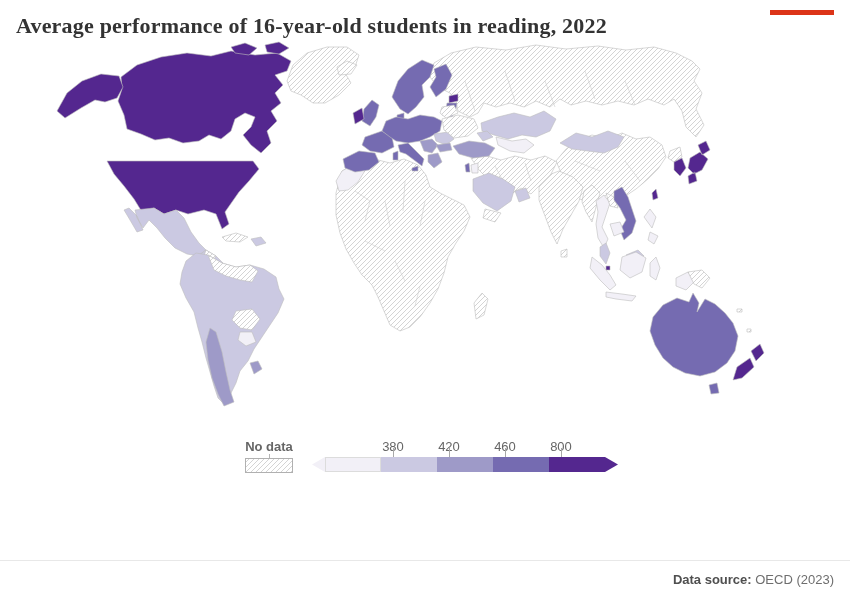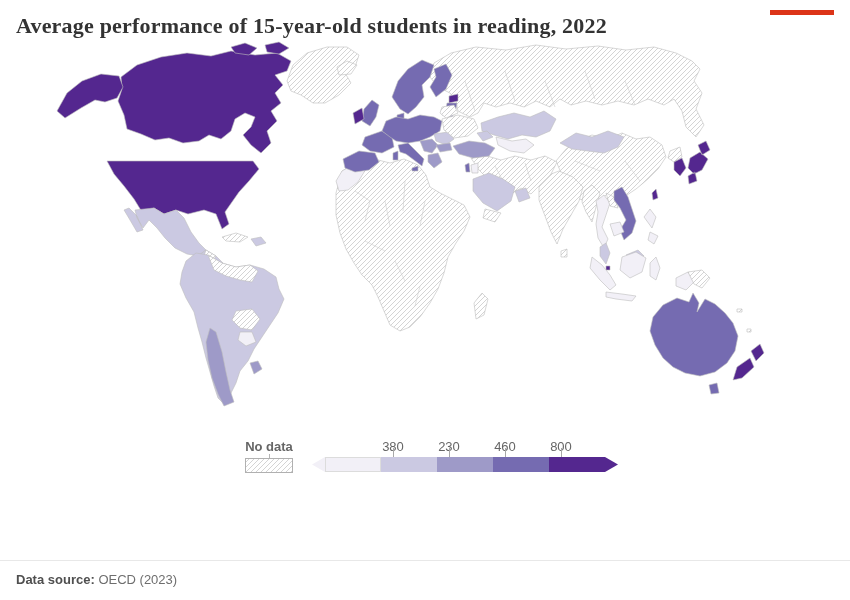--- a/index.html
+++ b/index.html
@@ -43,32 +43,32 @@
   .seg { width:56px; height:15px; }
   .seg-first { box-shadow:inset 0 0 0 1px #dcdcdc; }
   .arrow { width:13px; height:15px; }
   .arrow-left { clip-path:polygon(100% 0, 0 50%, 100% 100%); }
   .arrow-right { clip-path:polygon(0 0, 100% 50%, 0 100%); }
   
   .footer {
     position:absolute; left:0; right:0; bottom:0;
     border-top:1px solid #e8e8e8;
     padding:11px 16px 13px 16px;
-    display:flex; justify-content:space-between; align-items:baseline;
+    display:flex; justify-content:flex-end; align-items:baseline;
     font-size:13px; color:#6e6e6e;
   }
   .footer b { color:#4f4f4f; }
   .footer .link { cursor:pointer; }
   .divider { margin:0 5px; color:#8a8a8a; }
 </style>
 </head>
 <body>
 
 <div class="header">
-  <div class="title">Average performance of 15-year-old students in reading, 2022</div>
+  <div class="title">Average performance of 16-year-old students in reading, 2022</div>
   <div class="logo-wrap">
     <div class="logo-red"></div>
   </div>
 </div>
 
 <div class="map-wrap">
 <svg width="800" height="396" viewBox="0 0 800 396">
   <defs>
     <pattern id="hatch" patternUnits="userSpaceOnUse" width="5" height="5">
       <rect width="5" height="5" fill="#ffffff"></rect>
@@ -160,21 +160,21 @@
 <div class="legend-row">
   <div class="no-data">
     <div class="no-data-label">No data</div>
     <div class="no-data-tick"></div>
     <svg width="48" height="15">
       <rect x="0.5" y="0.5" width="47" height="14" fill="url(#hatch)" stroke="#b0b0b0"></rect>
     </svg>
   </div>
   <div class="scale">
     <div class="tick-label" style="left:81px">380</div>
-    <div class="tick-label" style="left:137px">230</div>
+    <div class="tick-label" style="left:137px">420</div>
     <div class="tick-label" style="left:193px">460</div>
     <div class="tick-label" style="left:249px">800</div>
     <div class="tick-line" style="left:81px"></div>
     <div class="tick-line" style="left:137px"></div>
     <div class="tick-line" style="left:193px"></div>
     <div class="tick-line" style="left:249px"></div>
     <div class="bar">
       <div class="arrow arrow-left" style="background: rgb(242, 240, 247);"></div>
       <div class="seg seg-first" style="background: rgb(242, 240, 247);"></div>
       <div class="seg" style="background: rgb(203, 201, 226);"></div>

